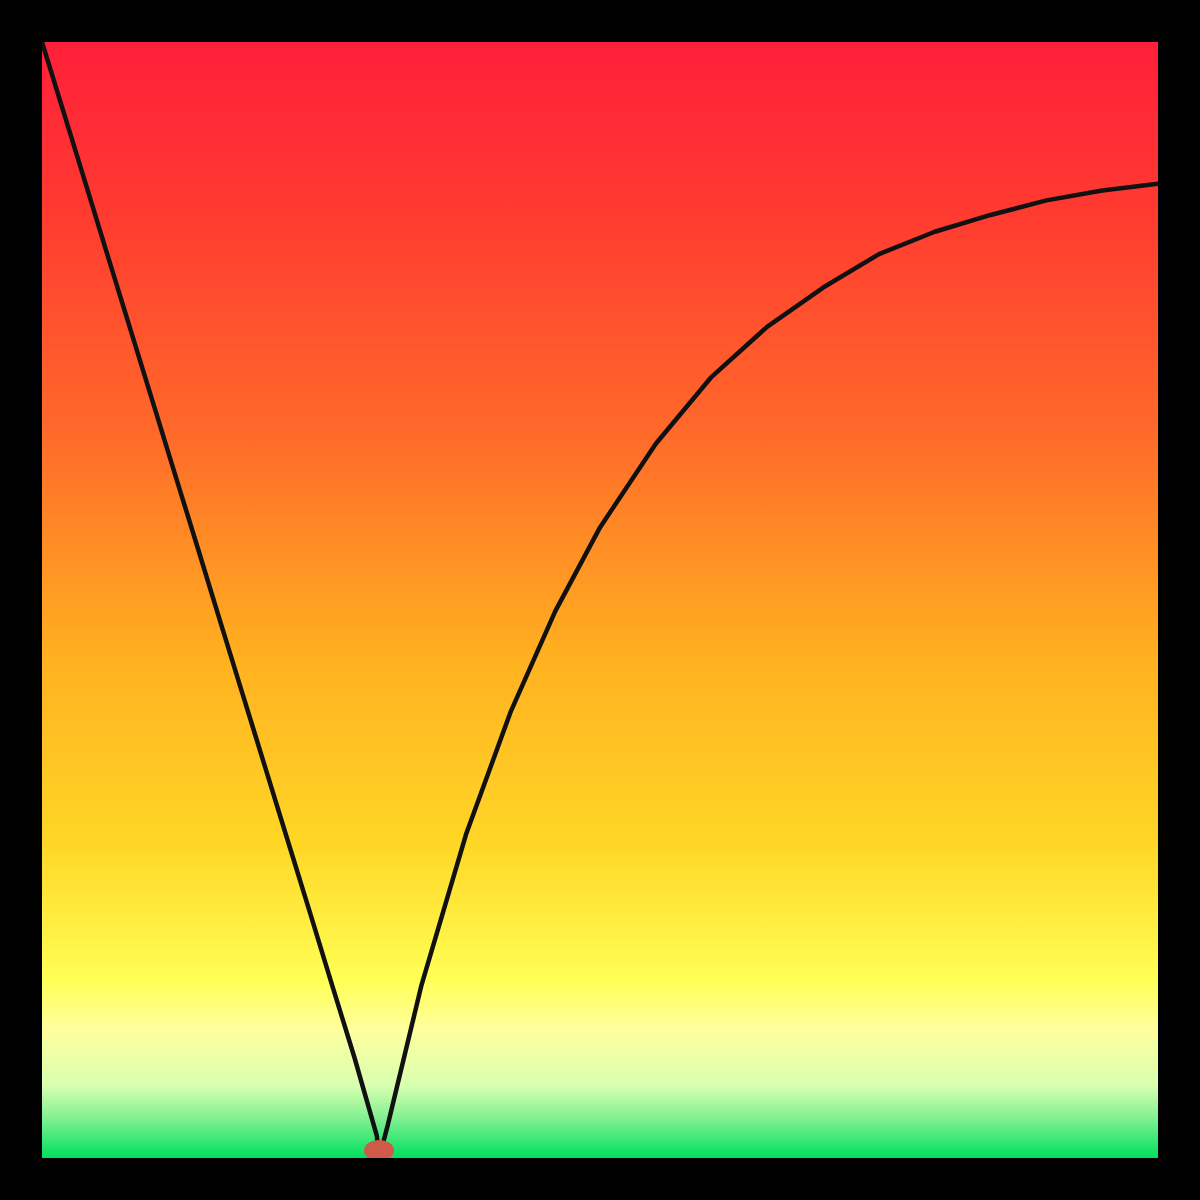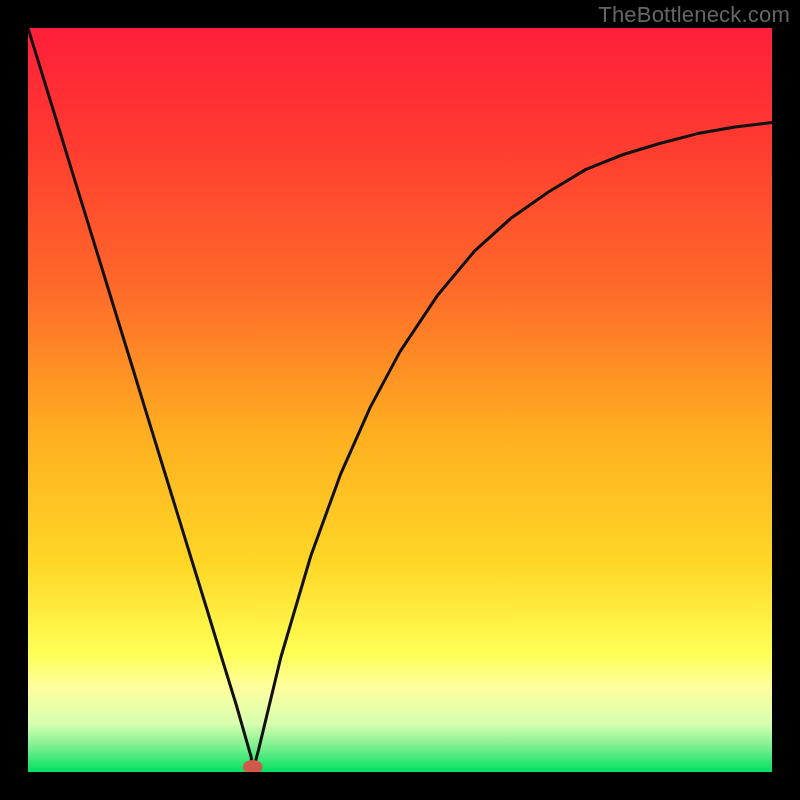--- a/index.html
+++ b/index.html
@@ -37,21 +37,20 @@
   }
   .plot-area svg {
     display: block;
   }
 </style>
 </head>
 <body>
 
 <div class="frame">
 
-  <div class="watermark">TheBottleneck.com</div>
 
   <div class="plot-area">
     <svg id="plot-svg" xmlns="http://www.w3.org/2000/svg" width="744" height="744" viewBox="0 0 744 744">
 
     <defs>
           <linearGradient id="bg-grad" x1="0" y1="0" x2="0" y2="1">
             <stop offset="0%" stop-color="#ff1f3a"></stop>
             <stop offset="15%" stop-color="#ff3a30"></stop>
             <stop offset="35%" stop-color="#ff6a2a"></stop>
             <stop offset="55.00000000000001%" stop-color="#ffb020"></stop>

